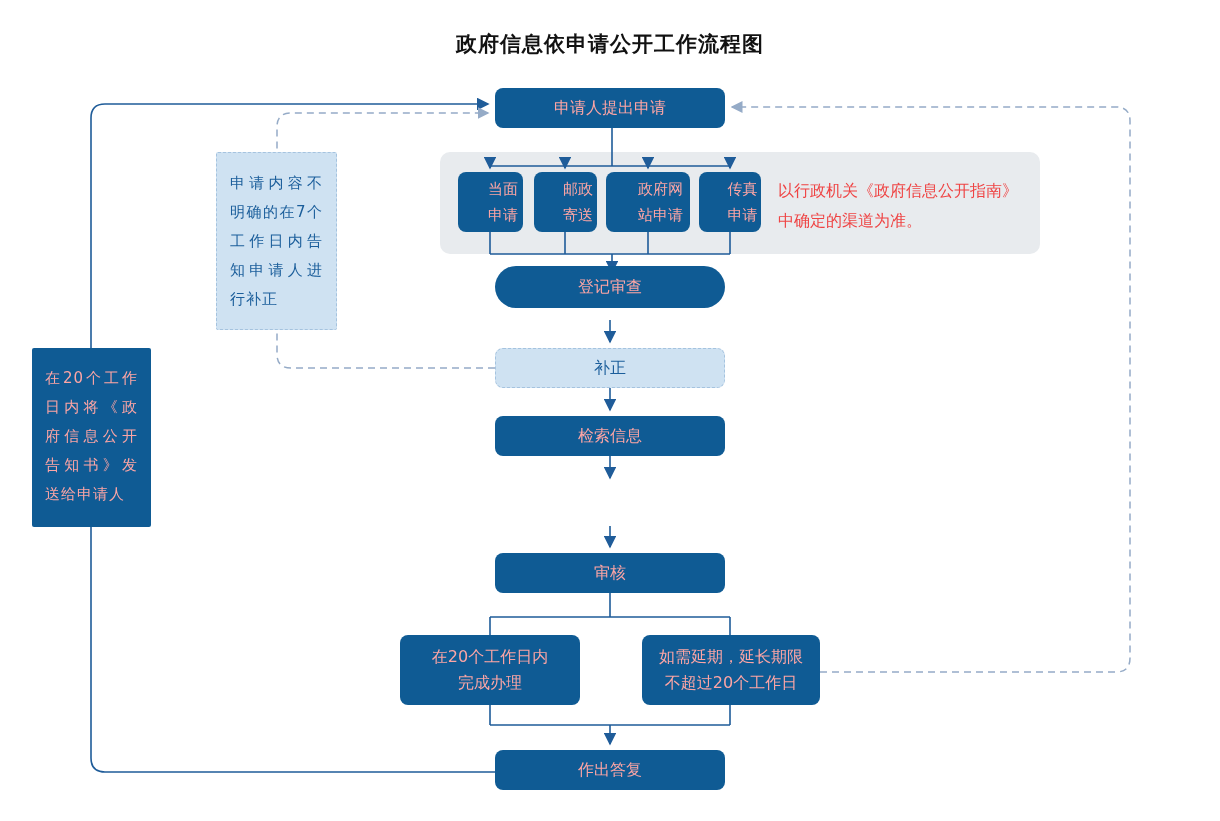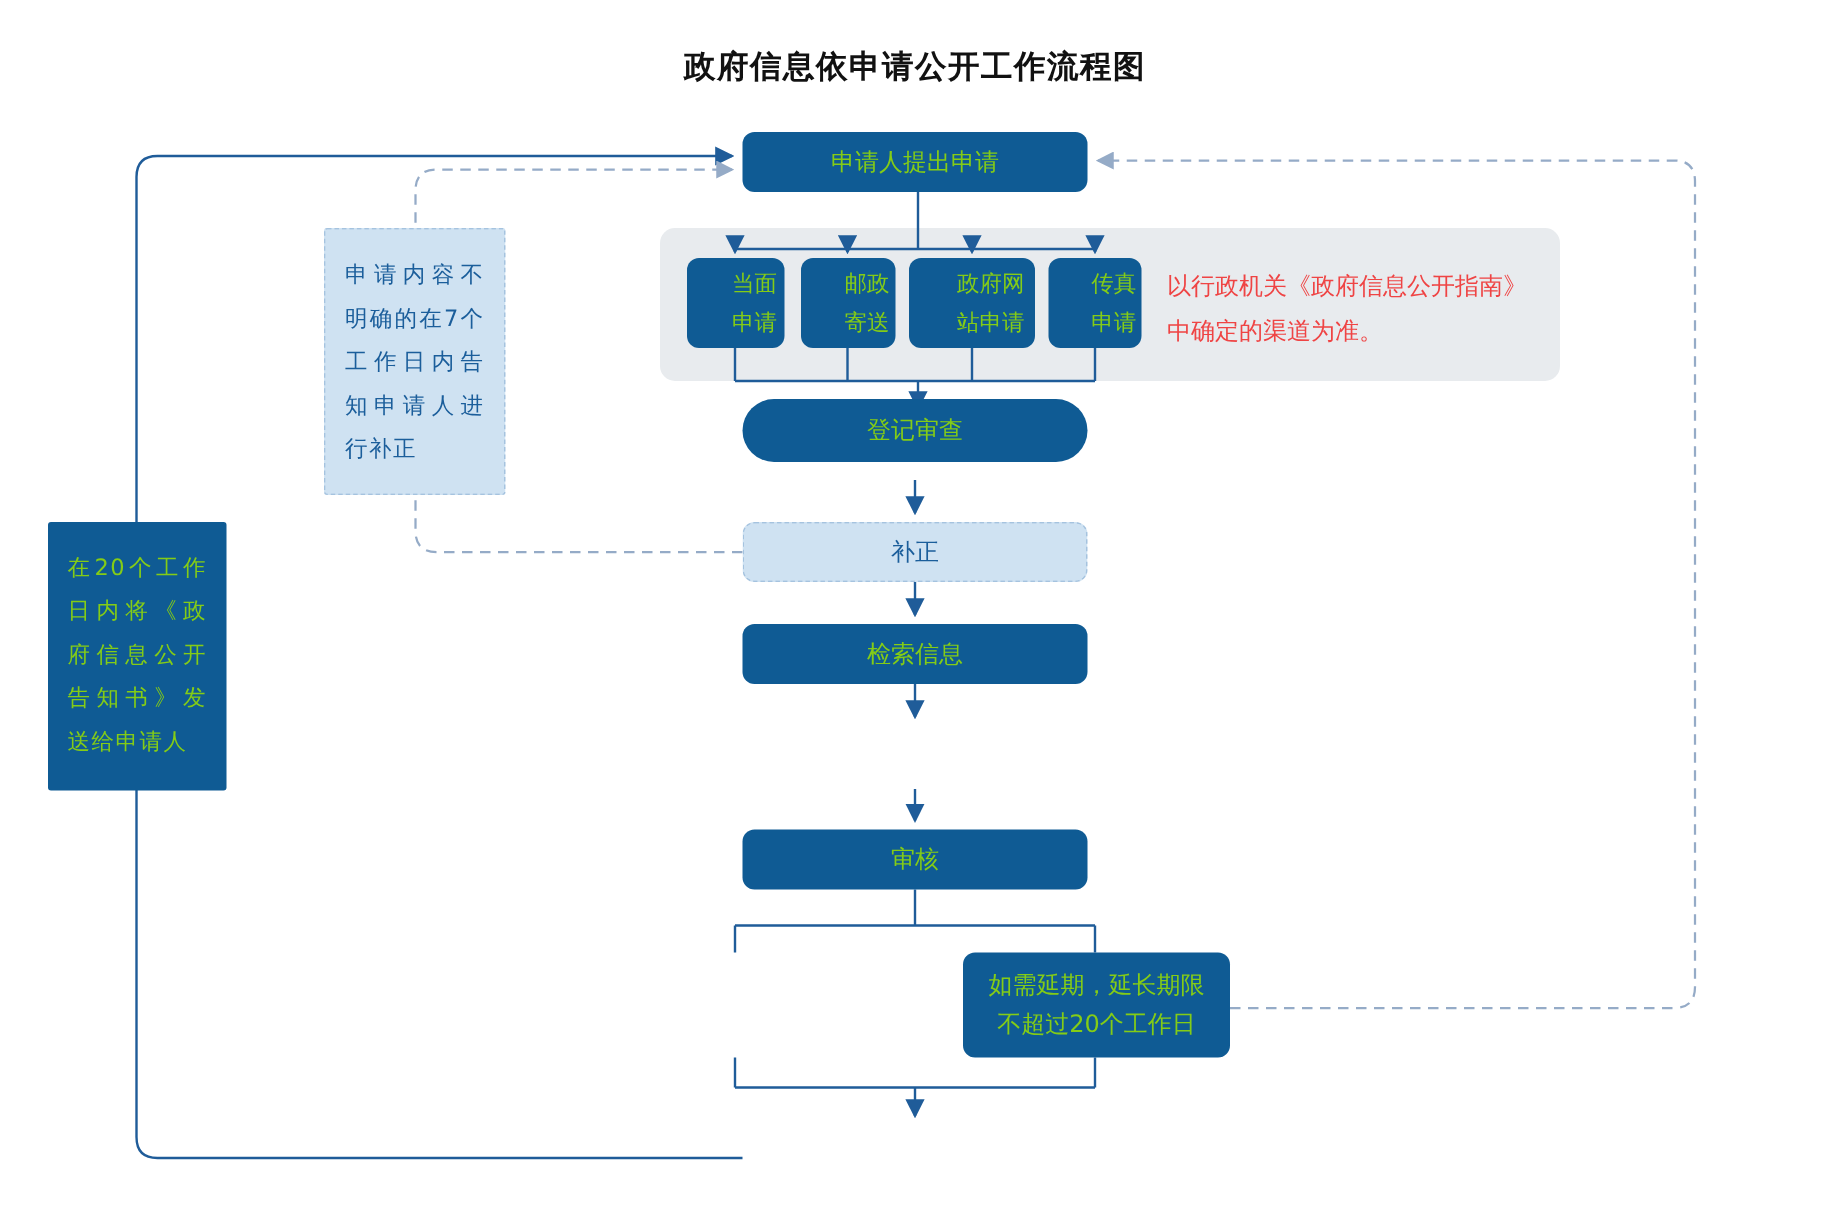--- a/index.html
+++ b/index.html
@@ -34,21 +34,21 @@
     position: absolute;
     display: flex;
     align-items: center;
     justify-content: center;
     text-align: center;
     white-space: pre-line;
     z-index: 2;
   }
   .dark {
     background: #0f5b94;
-    color: #84cc16;
+    color: #fca5a5;
     border-radius: 8px;
     font-size: 16px;
     line-height: 26px;
   }
   .light {
     background: #cfe2f2;
     color: #1b5e9b;
     border: 1.5px dashed #a5c3df;
     border-radius: 8px;
     font-size: 16px;
@@ -135,23 +135,26 @@
 
   <div class="node dark" style="left:495px; top:266px; width:230px; height:42px;border-radius:21px;">登记审查</div>
 
   <div class="node light" style="left:495px; top:348px; width:230px; height:40px;">补正</div>
 
   <div class="node dark" style="left:495px; top:416px; width:230px; height:40px;">检索信息</div>
 
 
   <div class="node dark" style="left:495px; top:553px; width:230px; height:40px;">审核</div>
 
+  <div class="node dark" style="left:400px; top:635px; width:180px; height:70px;">在20个工作日内
+完成办理</div>
 
   <div class="node dark" style="left:642px; top:635px; width:178px; height:70px;">如需延期，延长期限
 不超过20个工作日</div>
 
+  <div class="node dark" style="left:495px; top:750px; width:230px; height:40px;">作出答复</div>
 
   <div class="node dark tall" style="left:32px; top:348px; width:119px; height:179px;">在20个工作日内将《政府信息公开告知书》发送给申请人</div>
 
   <div class="node light tall" style="left:216px; top:152px; width:121px; height:178px;">申请内容不明确的在7个工作日内告知申请人进行补正</div>
 
 
 </div>
 
 </body></html>

